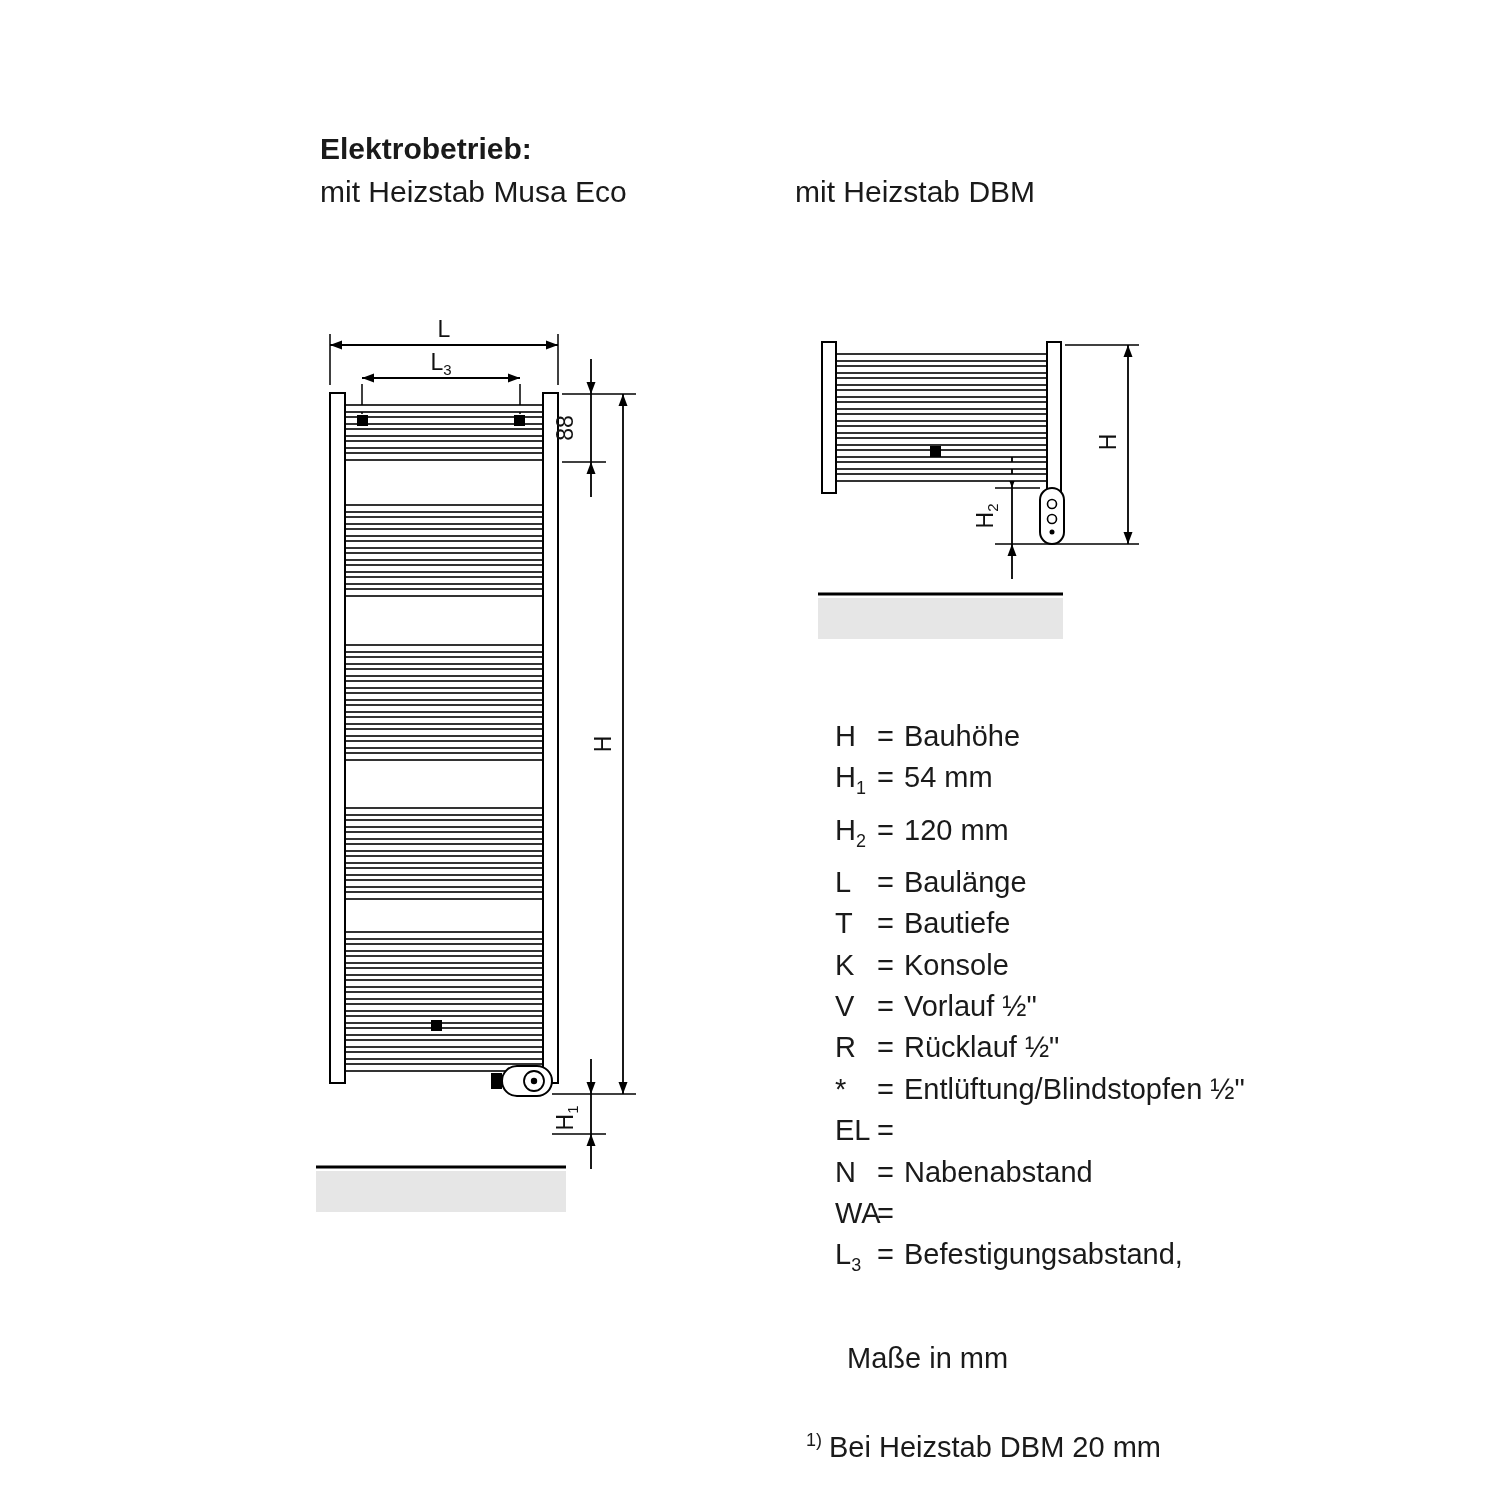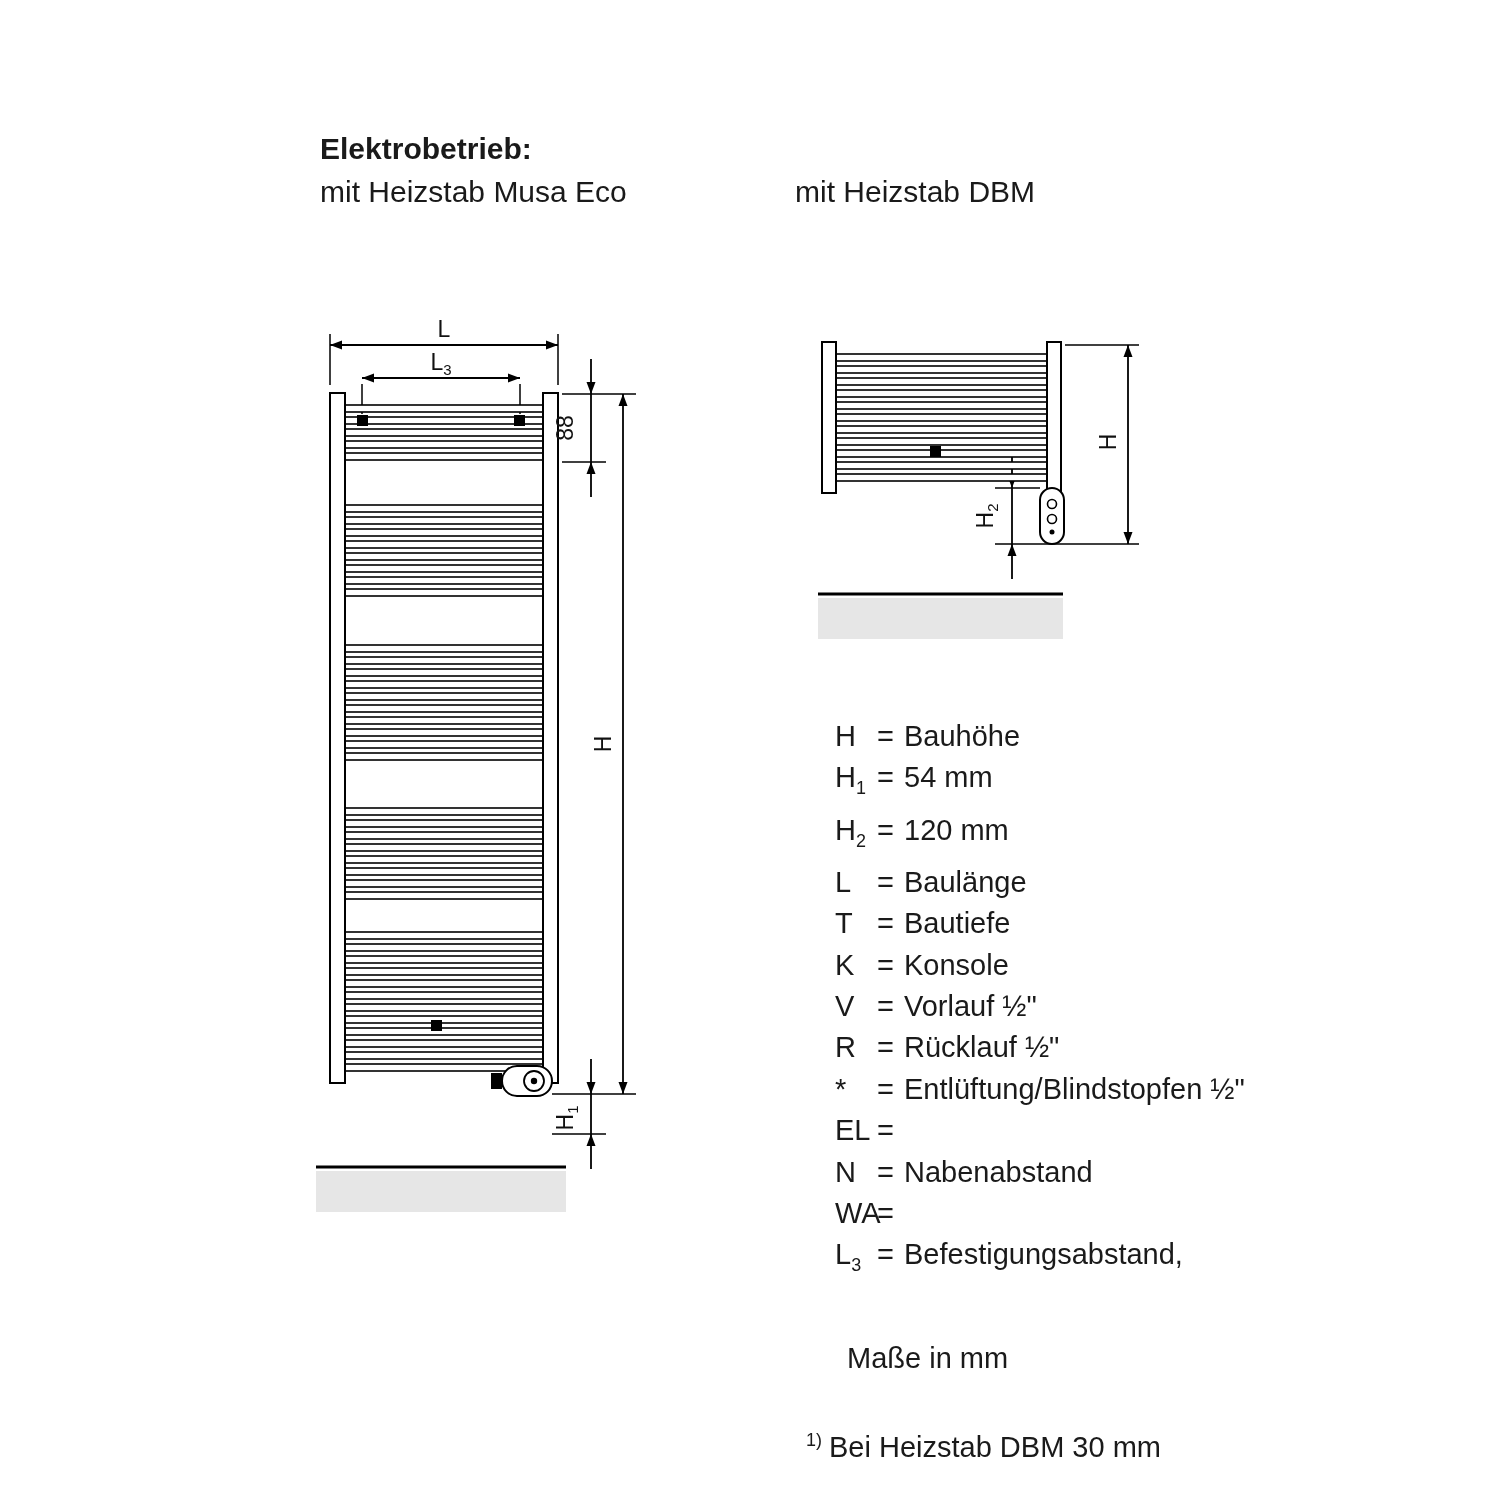--- a/index.html
+++ b/index.html
@@ -247,16 +247,16 @@
       <div class="legend-row">
         <span class="sym">L<sub>3</sub></span>
         <span class="eq">=</span>
         <span class="val">Befestigungsabstand,</span>
       </div>
     </div>
 
   <div class="units">Maße in mm</div>
 
   <div class="footnote">
-    <sup>1)</sup><span>Bei Heizstab DBM 30 mm</span>
+    <sup>1)</sup><span>Bei Heizstab DBM 20 mm</span>
   </div>
 
 </div>
 
 </body></html>

